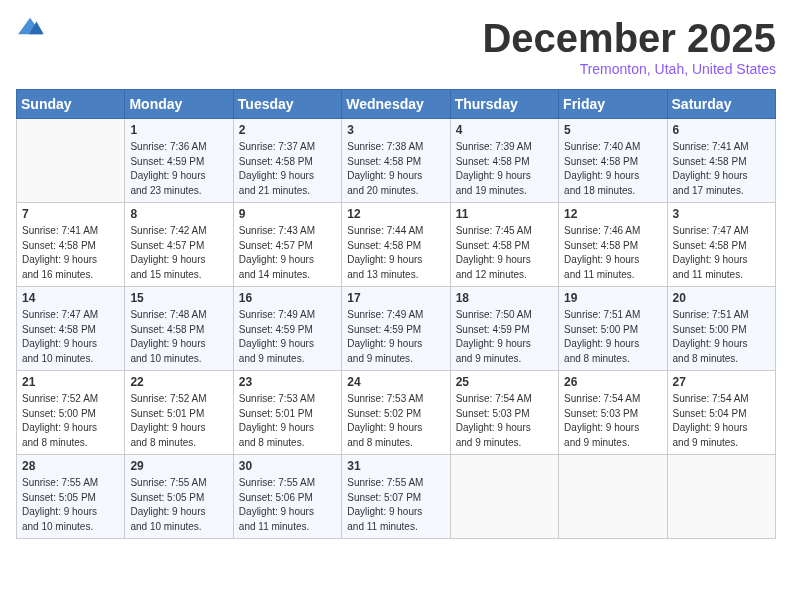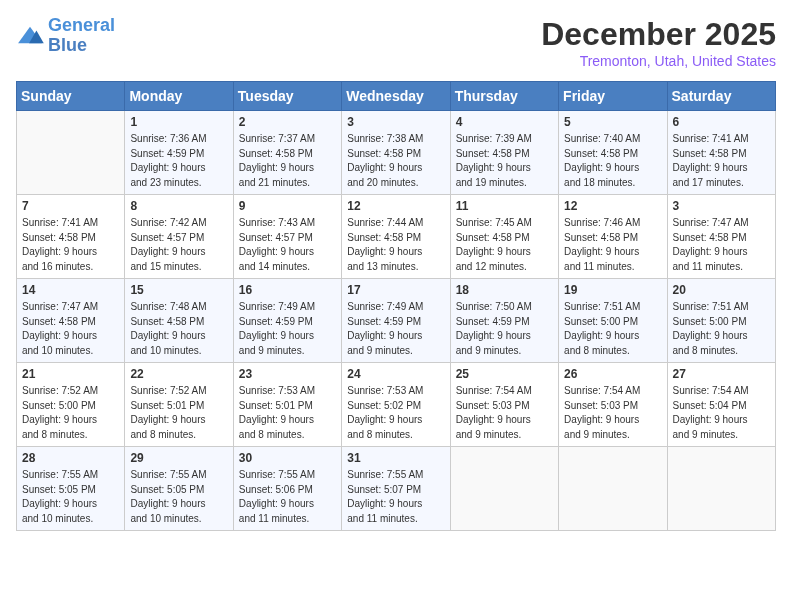--- a/index.html
+++ b/index.html
@@ -31,21 +31,21 @@
       color: #4a90d9;
     }
     .logo-icon {
       width: 28px;
       height: 22px;
     }
     .title-block {
       text-align: right;
     }
     .calendar-title {
-      font-size: 32px;
+      font-size: 40px;
       font-weight: bold;
       color: #333;
     }
     .calendar-subtitle {
       font-size: 14px;
       color: #8b5cf6;
     }
     table {
       width: 100%;
       border-collapse: collapse;
@@ -92,24 +92,20 @@
   </style>
 </head>
 <body>
 
 <div class="header">
   <div class="logo">
     <svg class="logo-icon" viewBox="0 0 30 24" xmlns="http://www.w3.org/2000/svg">
       <polygon points="15,2 28,20 2,20" fill="#4a90d9"></polygon>
       <polygon points="22,6 30,20 14,20" fill="#2a6ab0"></polygon>
     </svg>
-    <div class="logo-text">
-      <div><span>General</span></div>
-      <div><span style="color:#4a7fc1">Blue</span></div>
-    </div>
   </div>
   <div class="title-block">
     <div class="calendar-title">December 2025</div>
     <div class="calendar-subtitle">Tremonton, Utah, United States</div>
   </div>
 </div>
 
 <table>
   <thead>
     <tr id="weekday-header">

